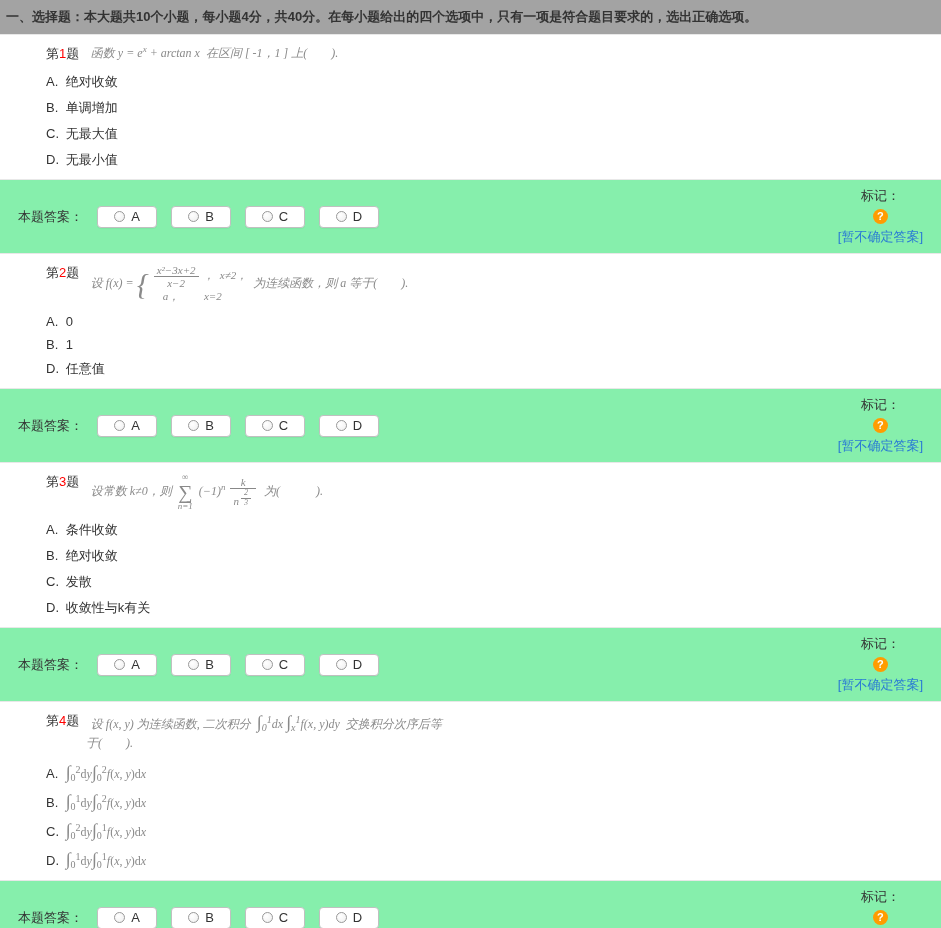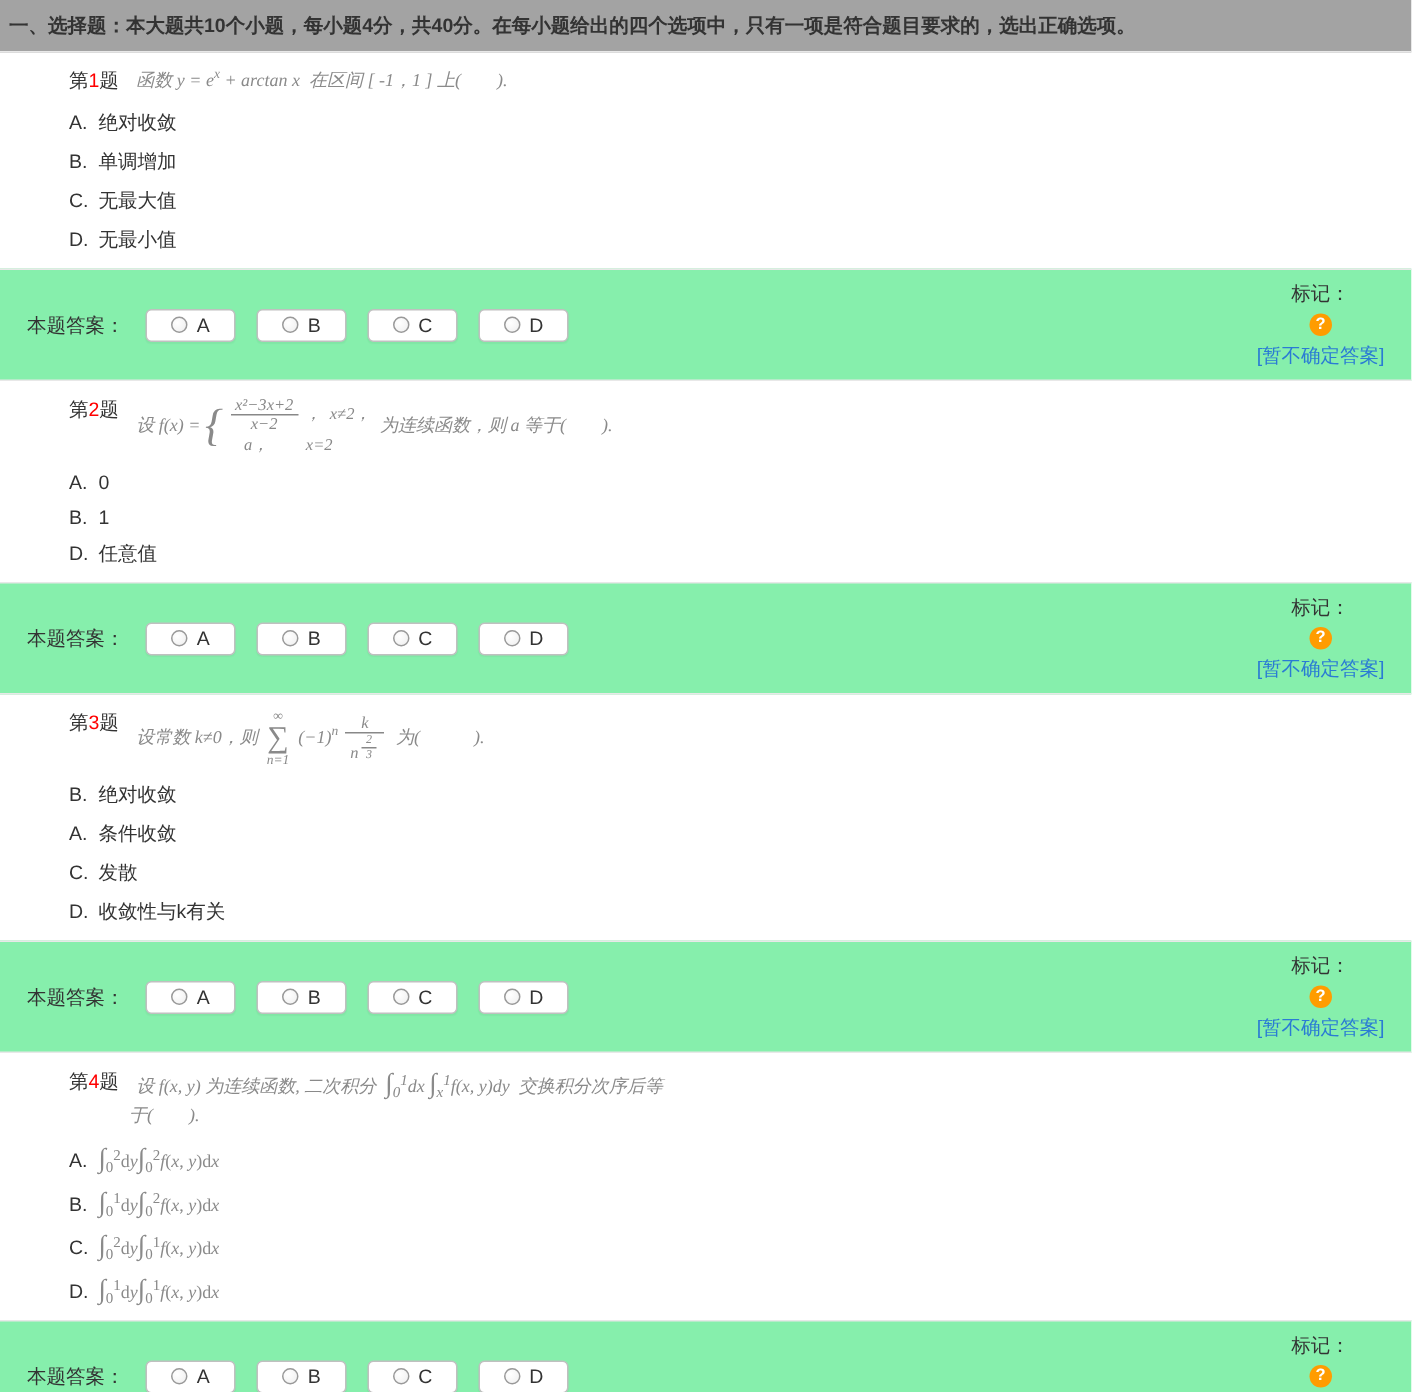--- a/index.html
+++ b/index.html
@@ -248,22 +248,22 @@
         <span class="sum-top">∞</span>
         <span class="sum-sym">∑</span>
         <span class="sum-bot">n=1</span>
       </span>
       &nbsp;(−1)<sup>n</sup>
       <span class="frac"><span class="num"><i>k</i></span><span class="den"><i>n</i><sup><span class="frac" style="font-size:8px;"><span class="num">2</span><span class="den">3</span></span></sup></span></span>
       &nbsp;为(　　　).
     </span>
   </span>
   <div class="options">
+    <div class="opt"><span class="ol">A.</span> <span>条件收敛</span></div>
     <div class="opt"><span class="ol">B.</span> <span>绝对收敛</span></div>
-    <div class="opt"><span class="ol">A.</span> <span>条件收敛</span></div>
     <div class="opt"><span class="ol">C.</span> <span>发散</span></div>
     <div class="opt"><span class="ol">D.</span> <span>收敛性与k有关</span></div>
   </div>
 </div>
 <div class="answer-bar">
   <div class="answer-left">
     <span class="ans-label">本题答案：</span>
     <span class="ans-btn">
         <span class="radio-dot"></span>
         <span>A</span>

